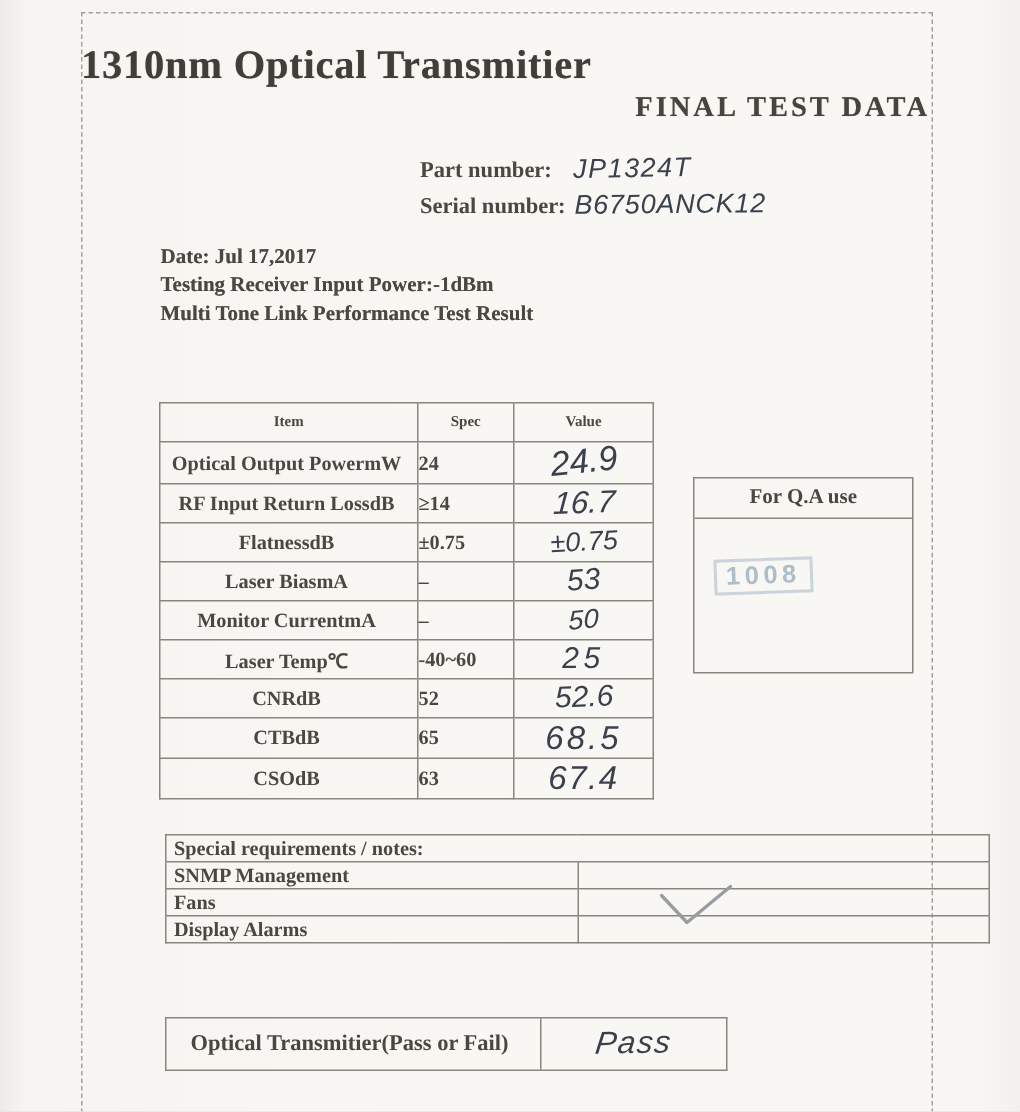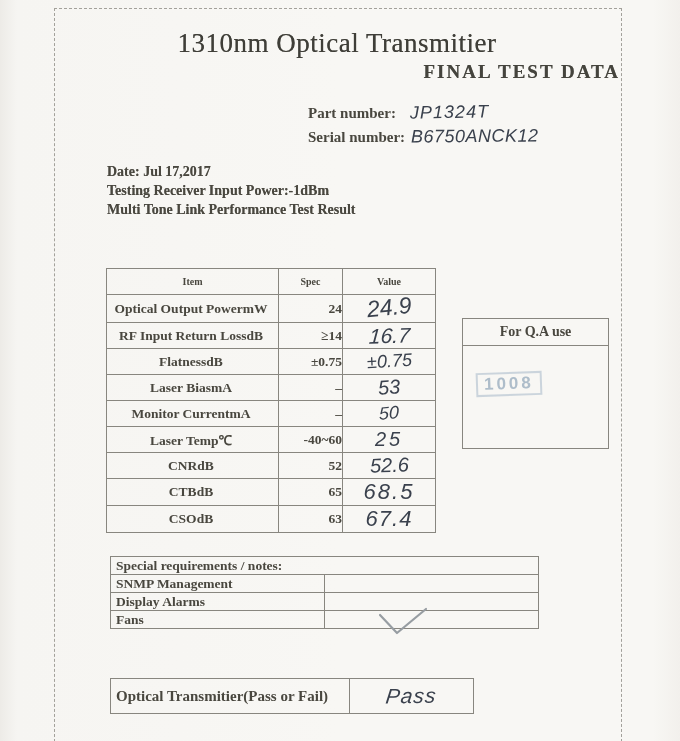--- a/index.html
+++ b/index.html
@@ -7,81 +7,81 @@
     position:relative;width:680px;height:741px;overflow:hidden;
     background:linear-gradient(90deg,#edebe7 0,#f6f5f2 2.5%,#f8f7f4 50%,#f8f7f4 96%,#f2f0ec 100%);
     font-family:"Liberation Serif",serif;color:#49473f;
   }
   .dashed-frame{
     position:absolute;left:54px;top:8px;width:566px;height:733px;
     border-left:1px dashed #a3a19b;border-right:1px dashed #a3a19b;border-top:1px dashed #a3a19b;
     pointer-events:none;
   }
   .doc-title{
-    position:absolute;left:54px;top:28px;width:566px;margin:0;text-align:center;
-    font-size:27px;font-weight:normal;color:#3f3e38;letter-spacing:.5px;
+    position:absolute;left:54px;top:28px;width:566px;margin:0;text-align:left;
+    font-size:27px;font-weight:bold;color:#3f3e38;letter-spacing:.5px;
     text-shadow:0 0 .5px rgba(63,62,56,.7);
   }
   .doc-subtitle{
     position:absolute;left:54px;top:61px;width:566px;margin:0;text-align:right;
     font-size:19px;font-weight:bold;color:#45443d;letter-spacing:2px;
     text-shadow:0 0 .5px rgba(69,68,61,.6);
   }
   .id-block{position:absolute;left:280px;top:102px;}
-  .id-row{display:flex;align-items:baseline;height:24px;margin-left:28px;}
+  .id-row{display:flex;align-items:baseline;height:24px;}
   .id-label{font-size:15px;font-weight:bold;white-space:pre;}
   .hw{
     font-family:cursive,sans-serif;font-style:italic;color:#3a414d;
     white-space:nowrap;display:inline-block;
   }
   .hw-part{font-size:18px;margin-left:14px;letter-spacing:1px;transform:rotate(-1deg);}
   .hw-serial{font-size:18px;margin-left:6px;letter-spacing:.5px;transform:rotate(-.5deg);}
   .info-block{position:absolute;left:107px;top:163px;}
   .info-line{font-size:14px;font-weight:bold;line-height:18.8px;white-space:pre;
     text-shadow:0 0 .4px rgba(73,71,63,.6);}
   table{border-collapse:collapse;}
   td,th{border:1px solid #88867f;padding:0;}
   .results{position:absolute;left:106px;top:268px;width:330px;table-layout:fixed;}
   .results th,.results td{height:25px;font-size:13.5px;}
   .results thead th{font-weight:bold;text-align:center;font-size:10px;}
   .col-item{width:172px;}
   .col-spec{width:64px;}
   .col-value{width:93px;}
   .item-cell{padding:0 9px 0 6px;}
   .item-flex{display:flex;justify-content:center;align-items:baseline;font-weight:bold;}
-  .spec-cell{text-align:right;font-weight:bold;}
+  .spec-cell{text-align:left;font-weight:bold;}
   .value-cell{text-align:center;overflow:visible;}
   .hw-val{font-size:19px;}
   .results tbody tr:nth-child(1) .hw-val{font-size:23px;transform:rotate(-6deg) translateY(-1px);}
   .results tbody tr:nth-child(2) .hw-val{font-size:21px;transform:skewX(-6deg) rotate(-2deg);}
   .results tbody tr:nth-child(3) .hw-val{font-size:18px;transform:rotate(-3deg);}
   .results tbody tr:nth-child(4) .hw-val{font-size:20px;transform:rotate(-4deg);}
   .results tbody tr:nth-child(5) .hw-val{font-size:18px;transform:skewX(-5deg) rotate(-6deg);}
   .results tbody tr:nth-child(6) .hw-val{font-size:20px;letter-spacing:3px;}
   .results tbody tr:nth-child(7) .hw-val{font-size:20px;transform:rotate(-2deg);}
   .results tbody tr:nth-child(8) .hw-val{font-size:22px;letter-spacing:2px;}
   .results tbody tr:nth-child(9) .hw-val{font-size:22px;letter-spacing:1px;}
   .qa-box{position:absolute;left:462px;top:318px;width:145px;height:129px;border:1px solid #88867f;}
   .qa-header{height:26px;line-height:26px;text-align:center;font-size:14px;font-weight:bold;
     border-bottom:1px solid #88867f;}
   .qa-stamp{
     position:absolute;left:13px;top:53px;display:inline-block;
     font-family:"Liberation Sans",sans-serif;font-size:17px;font-weight:bold;
     color:#aebdca;border:2px solid rgba(166,184,200,.55);padding:0 6px;letter-spacing:3px;
     transform:rotate(-2deg);
   }
-  .notes{position:absolute;left:110px;top:556px;width:429px;table-layout:fixed;}
+  .notes{position:absolute;left:110px;top:556px;width:550px;table-layout:fixed;}
   .notes th,.notes td{height:17px;font-size:13.5px;}
   .notes .notes-header{text-align:left;font-weight:bold;padding-left:5px;}
   .notes .note-label{font-weight:bold;padding-left:5px;width:231px;}
   .notes .note-check{width:229px;position:relative;overflow:visible;}
   .check-svg{position:absolute;left:52px;top:-6px;overflow:visible;}
   .verdict{position:absolute;left:110px;top:678px;width:358px;table-layout:fixed;}
   .verdict td{height:34px;}
-  .verdict-label{width:233px;font-size:15px;font-weight:bold;padding-left:5px;}
+  .verdict-label{width:233px;font-size:15px;font-weight:bold;padding-left:16px;}
   .verdict-value{width:123px;text-align:center;}
   .hw-pass{font-size:21px;transform:skewX(-8deg) rotate(-1deg);letter-spacing:1px;}
 </style>
 </head>
 <body>
 
 <div class="page">
   <div class="dashed-frame"></div>
 
   <h1 class="doc-title">1310nm Optical Transmitier</h1>
@@ -219,31 +219,31 @@
   <table class="notes">
     <tbody>
       <tr>
         <th class="notes-header" colspan="2">Special requirements / notes:</th>
       </tr>
       <tr>
         <td class="note-label">SNMP Management</td>
         <td class="note-check"></td>
       </tr>
       <tr>
-        <td class="note-label">Display Alarms</td>
-        <td class="note-check"></td>
-      </tr>
-      <tr>
         <td class="note-label">Fans</td>
         <td class="note-check">
           <svg class="check-svg" width="52" height="32">
             <polyline points="3,10 20,28 49,4" fill="none" stroke="#979da2" stroke-width="2.2" stroke-linecap="round" stroke-linejoin="round"></polyline>
           </svg>
         </td>
       </tr>
+      <tr>
+        <td class="note-label">Display Alarms</td>
+        <td class="note-check"></td>
+      </tr>
     </tbody>
   </table>
 
   <table class="verdict">
     <tbody>
       <tr>
         <td class="verdict-label">Optical Transmitier(Pass or Fail)</td>
         <td class="verdict-value">
           <span class="hw hw-pass">Pass</span>
         </td>

